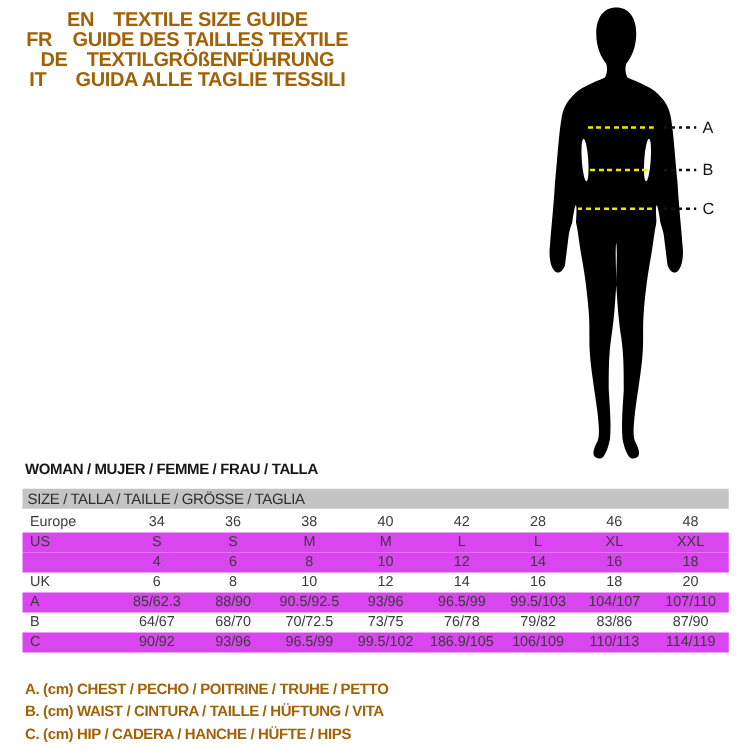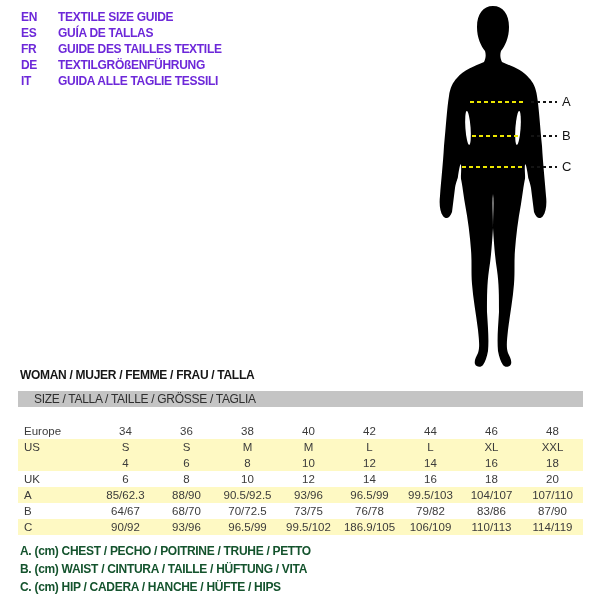--- a/index.html
+++ b/index.html
@@ -3,61 +3,57 @@
 <meta charset="utf-8">
 <style>
   html,body{margin:0;padding:0;}
   body{width:600px;height:600px;background:#fff;position:relative;overflow:hidden;
        font-family:"Liberation Sans","DejaVu Sans",sans-serif;color:#111;}
   .page{position:absolute;inset:0;background:#fff;}
 
   
   .lang-block{position:absolute;left:21px;top:9px;}
   .lang-row{display:flex;height:16px;align-items:center;font-weight:bold;
-            font-size:12px;letter-spacing:-0.3px;color:#6d28d9;}
+            font-size:16px;letter-spacing:-0.3px;color:#a16207;justify-content:center;}
   .lang-code{width:37px;flex:0 0 37px;}
 
   
   .figure{position:absolute;left:425px;top:0;width:175px;height:380px;}
   .figure svg{position:absolute;left:0;top:0;}
   .dash-yellow{position:absolute;height:2px;
       background:repeating-linear-gradient(90deg,#ece600 0 4px,transparent 4px 7px);}
   .dash-black{position:absolute;height:2px;
       background:repeating-linear-gradient(90deg,#141414 0 3px,transparent 3px 6px);}
   .marker-label{position:absolute;font-size:13px;color:#141414;}
 
   
   .group-title{position:absolute;left:20px;top:368px;font-weight:bold;font-size:12px;
                letter-spacing:-0.3px;color:#161616;}
   .legend{position:absolute;left:20px;top:542px;}
   .legend-line{height:18px;line-height:18px;font-weight:bold;font-size:12px;
-               letter-spacing:-0.3px;color:#14532d;}
+               letter-spacing:-0.3px;color:#a16207;}
 
   
   .size-table{position:absolute;left:18px;top:391px;width:565px;}
-  .size-header{background:#c4c4c4;height:16px;line-height:16px;padding-left:16px;
-               font-size:12px;letter-spacing:-0.3px;color:#2e2e2e;margin-bottom:16px;}
+  .size-header{background:#c4c4c4;height:16px;line-height:16px;padding-left:4px;
+               font-size:12px;letter-spacing:-0.3px;color:#2e2e2e;margin-bottom:3px;}
   .trow{display:flex;height:16px;line-height:16px;font-size:11.5px;color:#3b3b3b;}
-  .trow.shaded{background:#fef9c3;}
+  .trow.shaded{background:#d946ef;}
   .tlabel{flex:0 0 71px;padding-left:6px;text-align:left;}
   .tcell{flex:1 1 0;text-align:center;}
 </style>
 </head>
 <body>
 
 <div class="page">
 
   <div class="lang-block">
     <div class="lang-row">
       <span class="lang-code">EN</span>
       <span>TEXTILE SIZE GUIDE</span>
-    </div>
-    <div class="lang-row">
-      <span class="lang-code">ES</span>
-      <span>GUÍA DE TALLAS</span>
     </div>
     <div class="lang-row">
       <span class="lang-code">FR</span>
       <span>GUIDE DES TAILLES TEXTILE</span>
     </div>
     <div class="lang-row">
       <span class="lang-code">DE</span>
       <span>TEXTILGRÖßENFÜHRUNG</span>
     </div>
     <div class="lang-row">
@@ -140,21 +136,21 @@
   <div class="size-table">
     <div class="size-header">SIZE / TALLA / TAILLE / GRÖSSE / TAGLIA</div>
     <div>
         <div class="trow">
           <div class="tlabel">Europe</div>
           <div class="tcell">34</div>
           <div class="tcell">36</div>
           <div class="tcell">38</div>
           <div class="tcell">40</div>
           <div class="tcell">42</div>
-          <div class="tcell">44</div>
+          <div class="tcell">28</div>
           <div class="tcell">46</div>
           <div class="tcell">48</div>
         </div>
         <div class="trow shaded">
           <div class="tlabel">US</div>
           <div class="tcell">S</div>
           <div class="tcell">S</div>
           <div class="tcell">M</div>
           <div class="tcell">M</div>
           <div class="tcell">L</div>

